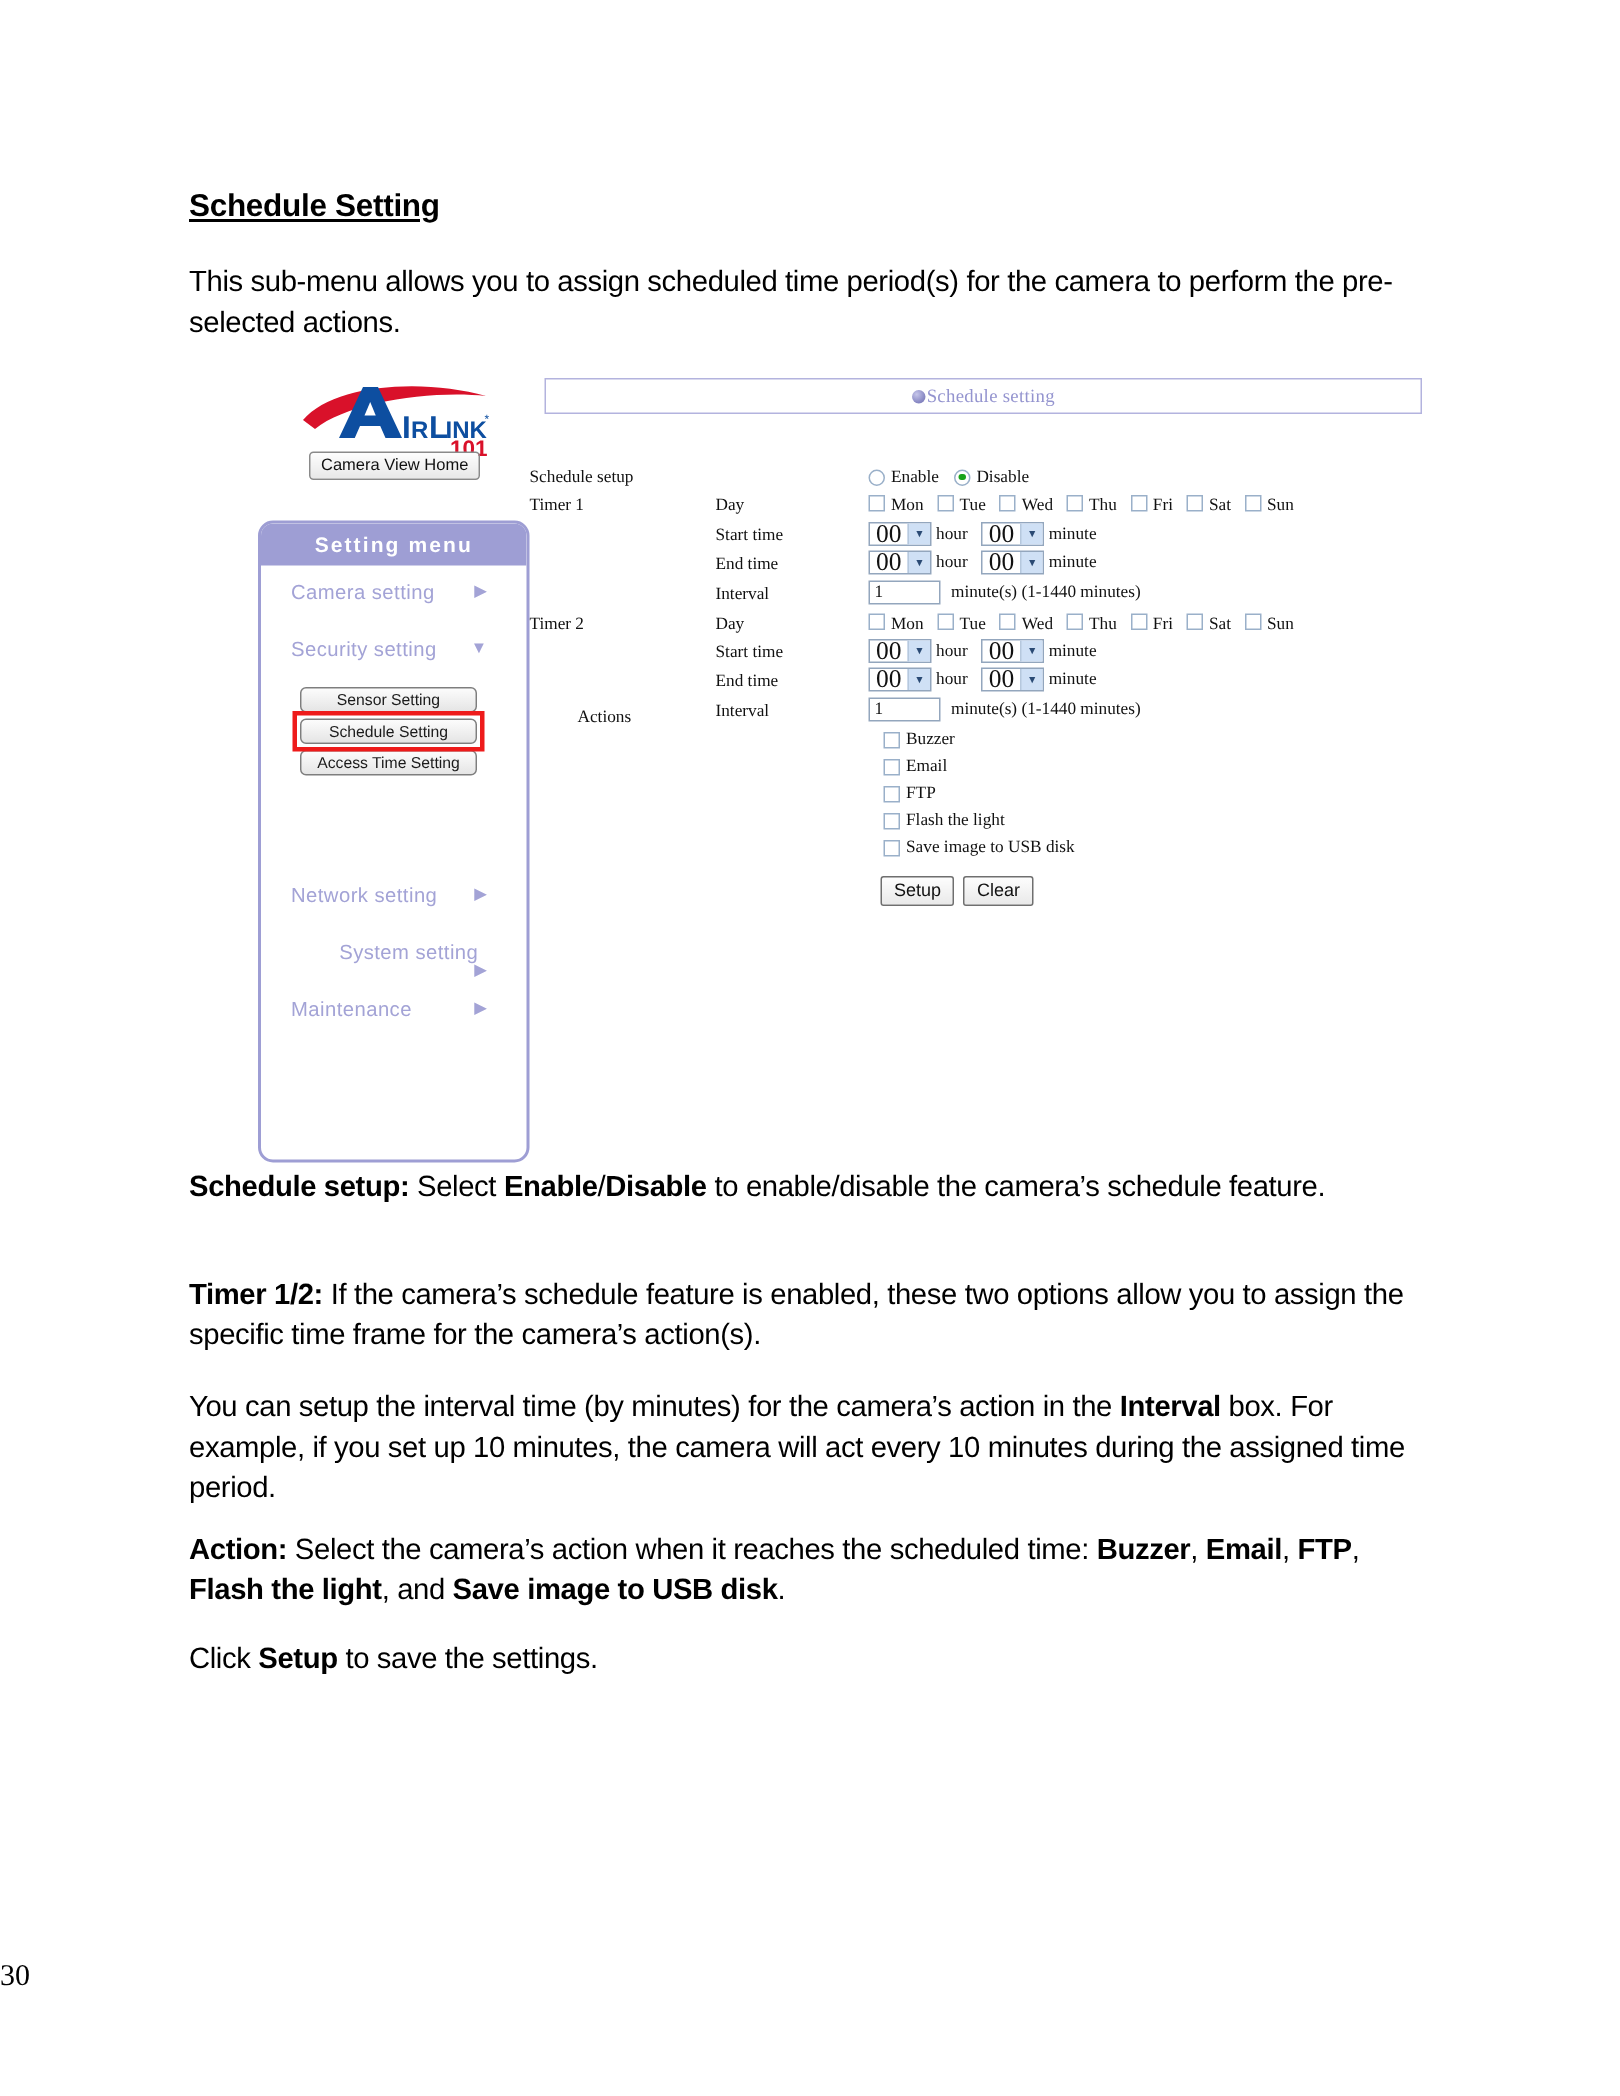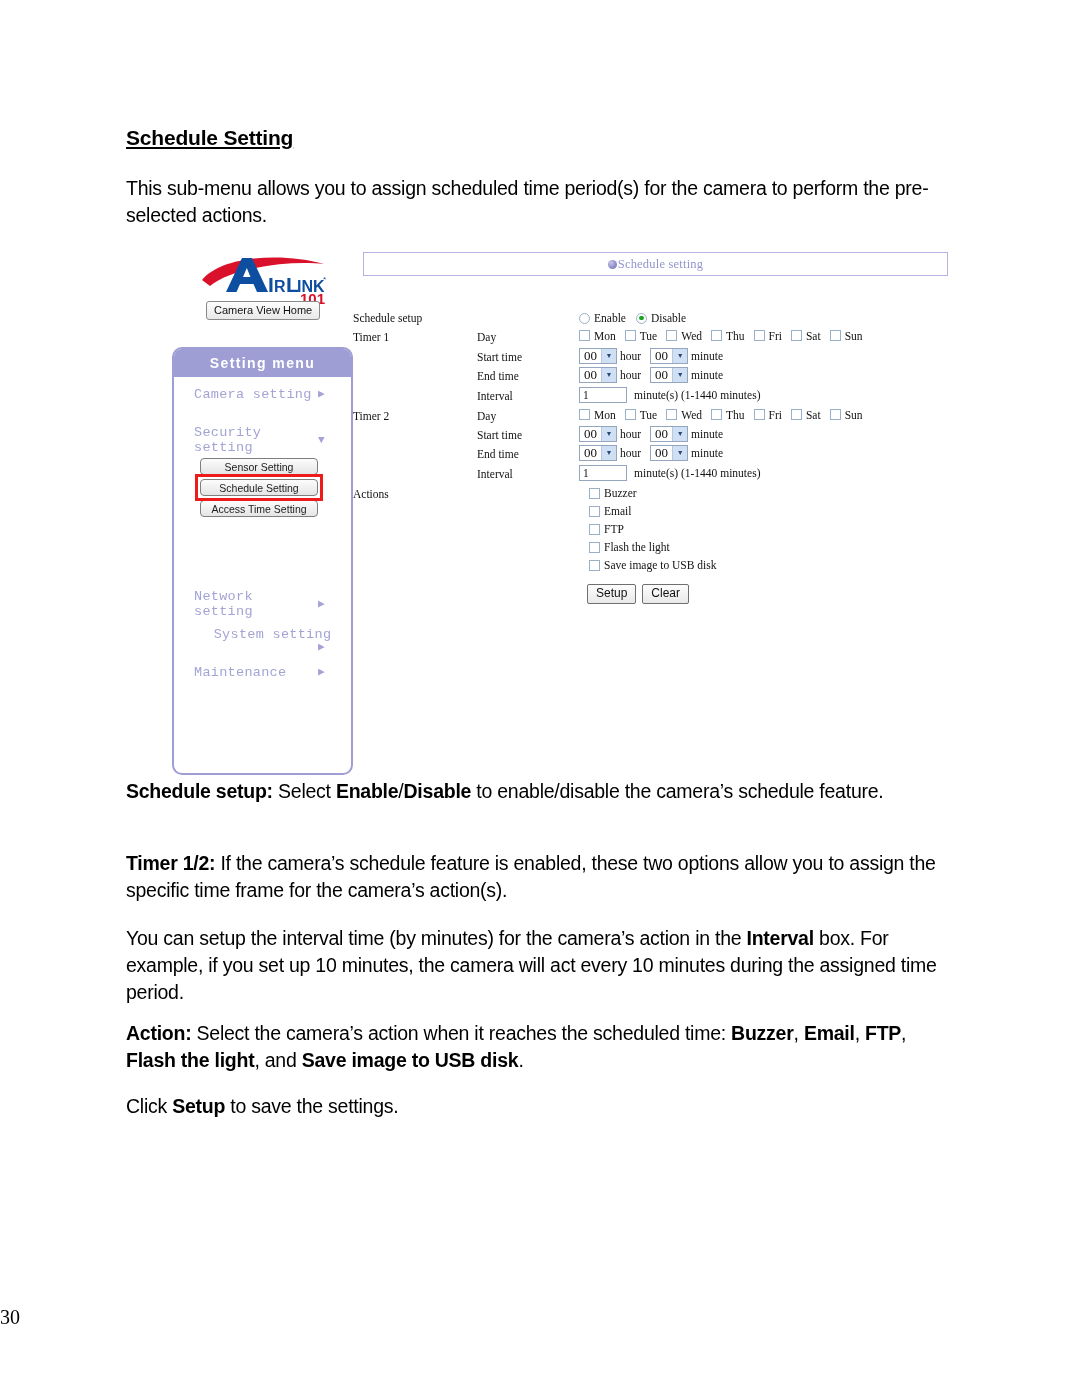--- a/index.html
+++ b/index.html
@@ -122,21 +122,21 @@
     align-items: center;
     justify-content: center;
   }
   .sb-row {
     position: absolute;
     left: 0; right: 0;
     display: flex;
     align-items: center;
     padding-left: 20px;
     box-sizing: border-box;
-    font-family: Liberation Mono, monospace;
+    font-family: Liberation Sans, sans-serif;
     font-size: 13.5px;
     color: #a3a3d6;
     letter-spacing: 0.3px;
   }
   .sb-row .arrow {
     margin-left: auto;
     margin-right: 26px;
     color: #a3a3d6;
     font-size: 11px;
     line-height: 1;
@@ -271,21 +271,21 @@
     align-items: center;
     height: 16px;
     border: 1px solid #93a6bd;
     background: #fff;
     box-sizing: border-box;
     margin-right: 3px;
     vertical-align: middle;
   }
   .sel .v {
     padding: 0 4px 0 4px;
-    font-size: 13px;
+    font-size: 17px;
     line-height: 14px;
     color: #111;
   }
   .sel .ar {
     width: 14px;
     height: 14px;
     background: #cfe0f5;
     border-left: 1px solid #b6c8dd;
     display: flex;
     align-items: center;
@@ -486,21 +486,21 @@
           </span>
         <span class="unit">minute</span>
       </div>
 
       <div class="sub-col" style="top:156px;">Interval</div>
       <div class="ctl-col" style="top:153px;">
         <span class="txt">1</span>
         <span>minute(s) (1-1440 minutes)</span>
       </div>
 
-      <div class="lbl-col" style="top:176px;">Actions</div>
+      <div class="lbl-col" style="top:160px;margin-left:32px;">Actions</div>
 
       <div class="ctl-col" style="top:175px; left:236px;">
         <span class="cbx"></span>
         <span>Buzzer</span>
       </div>
       <div class="ctl-col" style="top:193px; left:236px;">
         <span class="cbx"></span>
         <span>Email</span>
       </div>
       <div class="ctl-col" style="top:211px; left:236px;">

